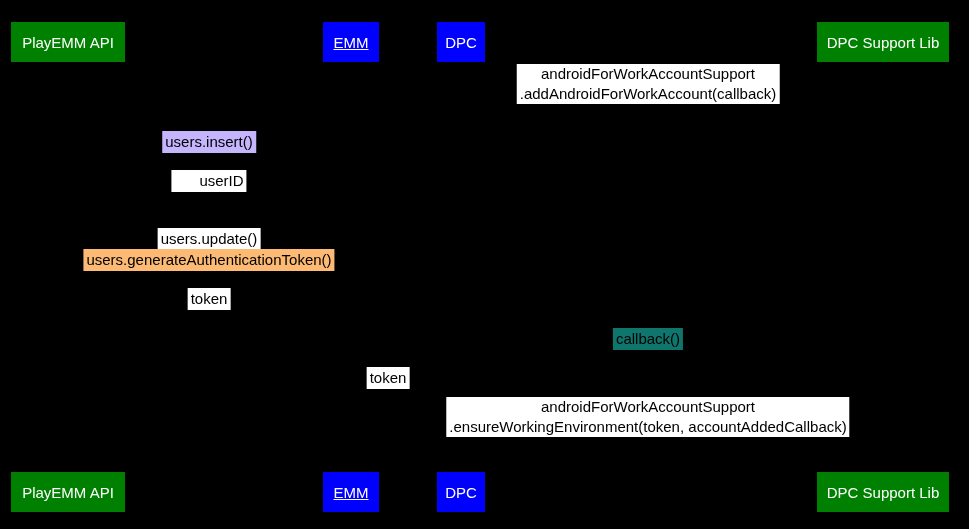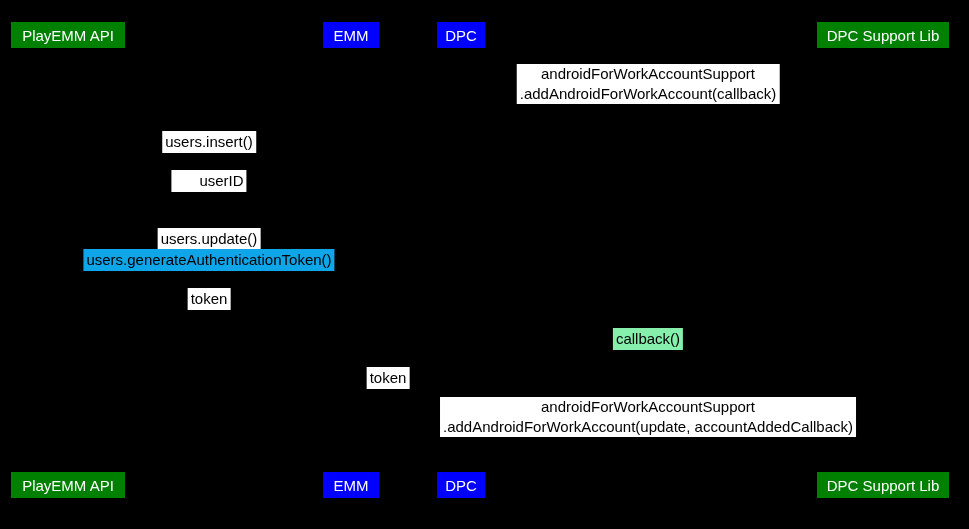--- a/index.html
+++ b/index.html
@@ -12,32 +12,32 @@
     font-family: "Liberation Sans", sans-serif;
   }
   .diagram {
     position: absolute;
     left: 0; top: 0;
     width: 969px;
     height: 529px;
   }
   .actor {
     position: absolute;
-    height: 26px;
+    height: 40px;
     display: flex;
     align-items: center;
     justify-content: center;
     color: #ffffff;
     font-size: 15px;
     white-space: nowrap;
   }
   .row-top    { top: 22px; }
   .row-bottom { top: 472px; }
   .a-playemm  { left: 11px;  width: 114px; }
-  .a-emm      { left: 323px; width: 56px;  }
+  .a-emm      { left: 323px; width: 56px; text-decoration: underline;  }
   .a-dpc      { left: 401px; width: 48px; margin-left: 36px;  }
   .a-dpclib   { left: 805px; width: 132px; margin-left: 12px; }
   .msg {
     position: absolute;
     transform: translateX(-50%);
     background: #ffffff;
     color: #000000;
     font-size: 15px;
     line-height: 22px;
     padding: 0 3px;
@@ -63,37 +63,37 @@
   <div class="actor row-top a-playemm" style="background-color: rgb(0, 128, 0);">PlayEMM API</div>
   <div class="actor row-top a-emm" style="background-color: rgb(0, 0, 255);">EMM</div>
   <div class="actor row-top a-dpc" style="background-color: rgb(0, 0, 255);">DPC</div>
   <div class="actor row-top a-dpclib" style="background-color: rgb(0, 128, 0);">DPC Support Lib</div>
 
   <div class="msg two m1" style="background-color: rgb(255, 255, 255);">
     <div>androidForWorkAccountSupport</div>
     <div>.addAndroidForWorkAccount(callback)</div>
   </div>
 
-  <div class="msg m2" style="background-color: #ffffff;">users.insert()</div>
+  <div class="msg m2" style="background-color: #c4b5fd;">users.insert()</div>
 
   <div class="msg m3" style="background-color: rgb(255, 255, 255); padding-left: 28px;">userID</div>
 
   <div class="msg m4" style="background-color: rgb(255, 255, 255);">users.update()</div>
 
-  <div class="msg m5" style="background-color: #0ea5e9;">users.generateAuthenticationToken()</div>
+  <div class="msg m5" style="background-color: #fdba74;">users.generateAuthenticationToken()</div>
 
   <div class="msg m6" style="background-color: rgb(255, 255, 255);">token</div>
 
-  <div class="msg m7" style="background-color: #86efac;">callback()</div>
+  <div class="msg m7" style="background-color: #0f766e;">callback()</div>
 
   <div class="msg m8" style="background-color: rgb(255, 255, 255);">token</div>
 
   <div class="msg two m9" style="background-color: rgb(255, 255, 255);">
     <div>androidForWorkAccountSupport</div>
-    <div>.addAndroidForWorkAccount(update, accountAddedCallback)</div>
+    <div>.ensureWorkingEnvironment(token, accountAddedCallback)</div>
   </div>
 
   <div class="actor row-bottom a-playemm" style="background-color: rgb(0, 128, 0);">PlayEMM API</div>
   <div class="actor row-bottom a-emm" style="background-color: rgb(0, 0, 255);">EMM</div>
   <div class="actor row-bottom a-dpc" style="background-color: rgb(0, 0, 255);">DPC</div>
   <div class="actor row-bottom a-dpclib" style="background-color: rgb(0, 128, 0);">DPC Support Lib</div>
 
 </div>
 
 </body></html>

